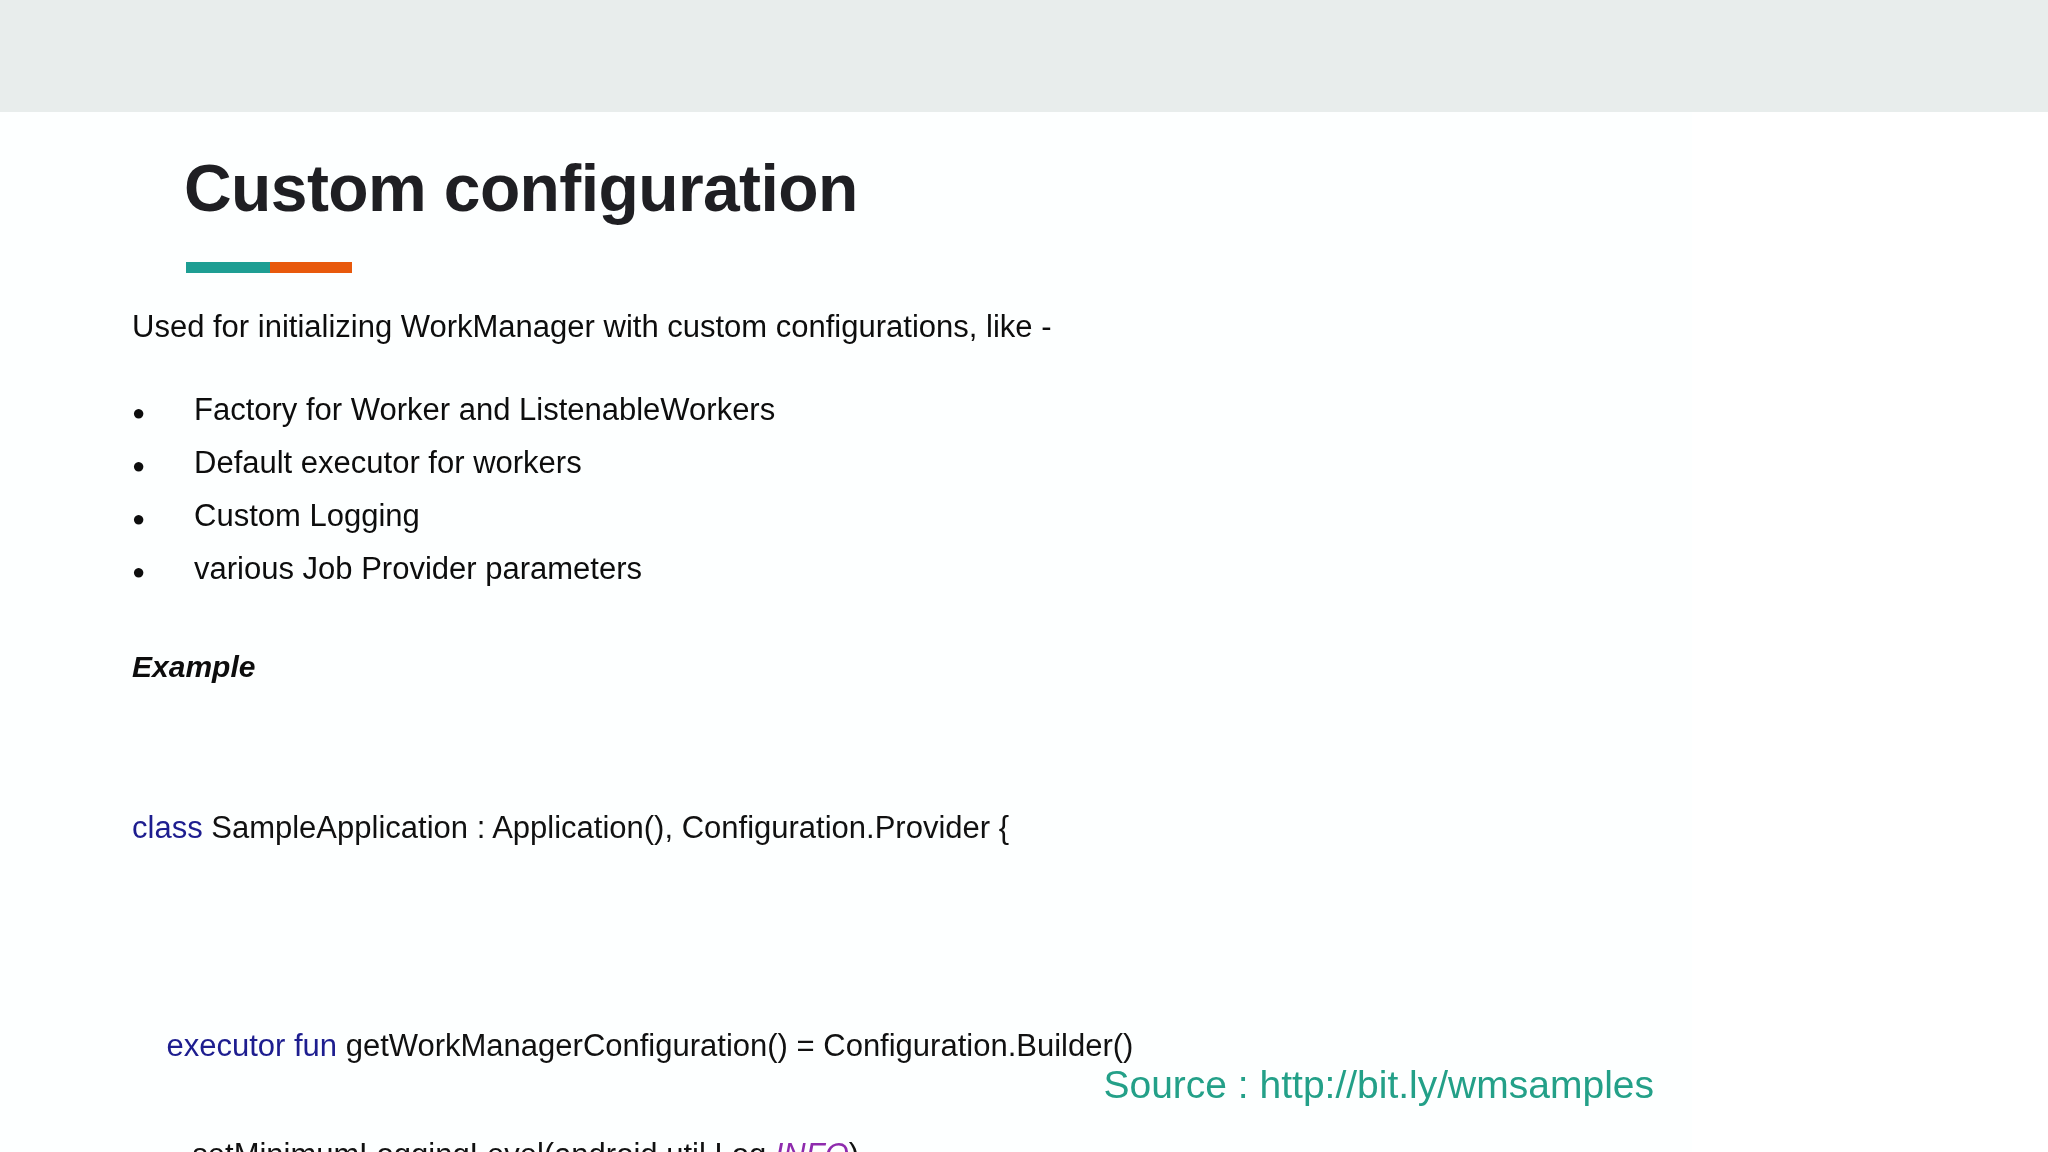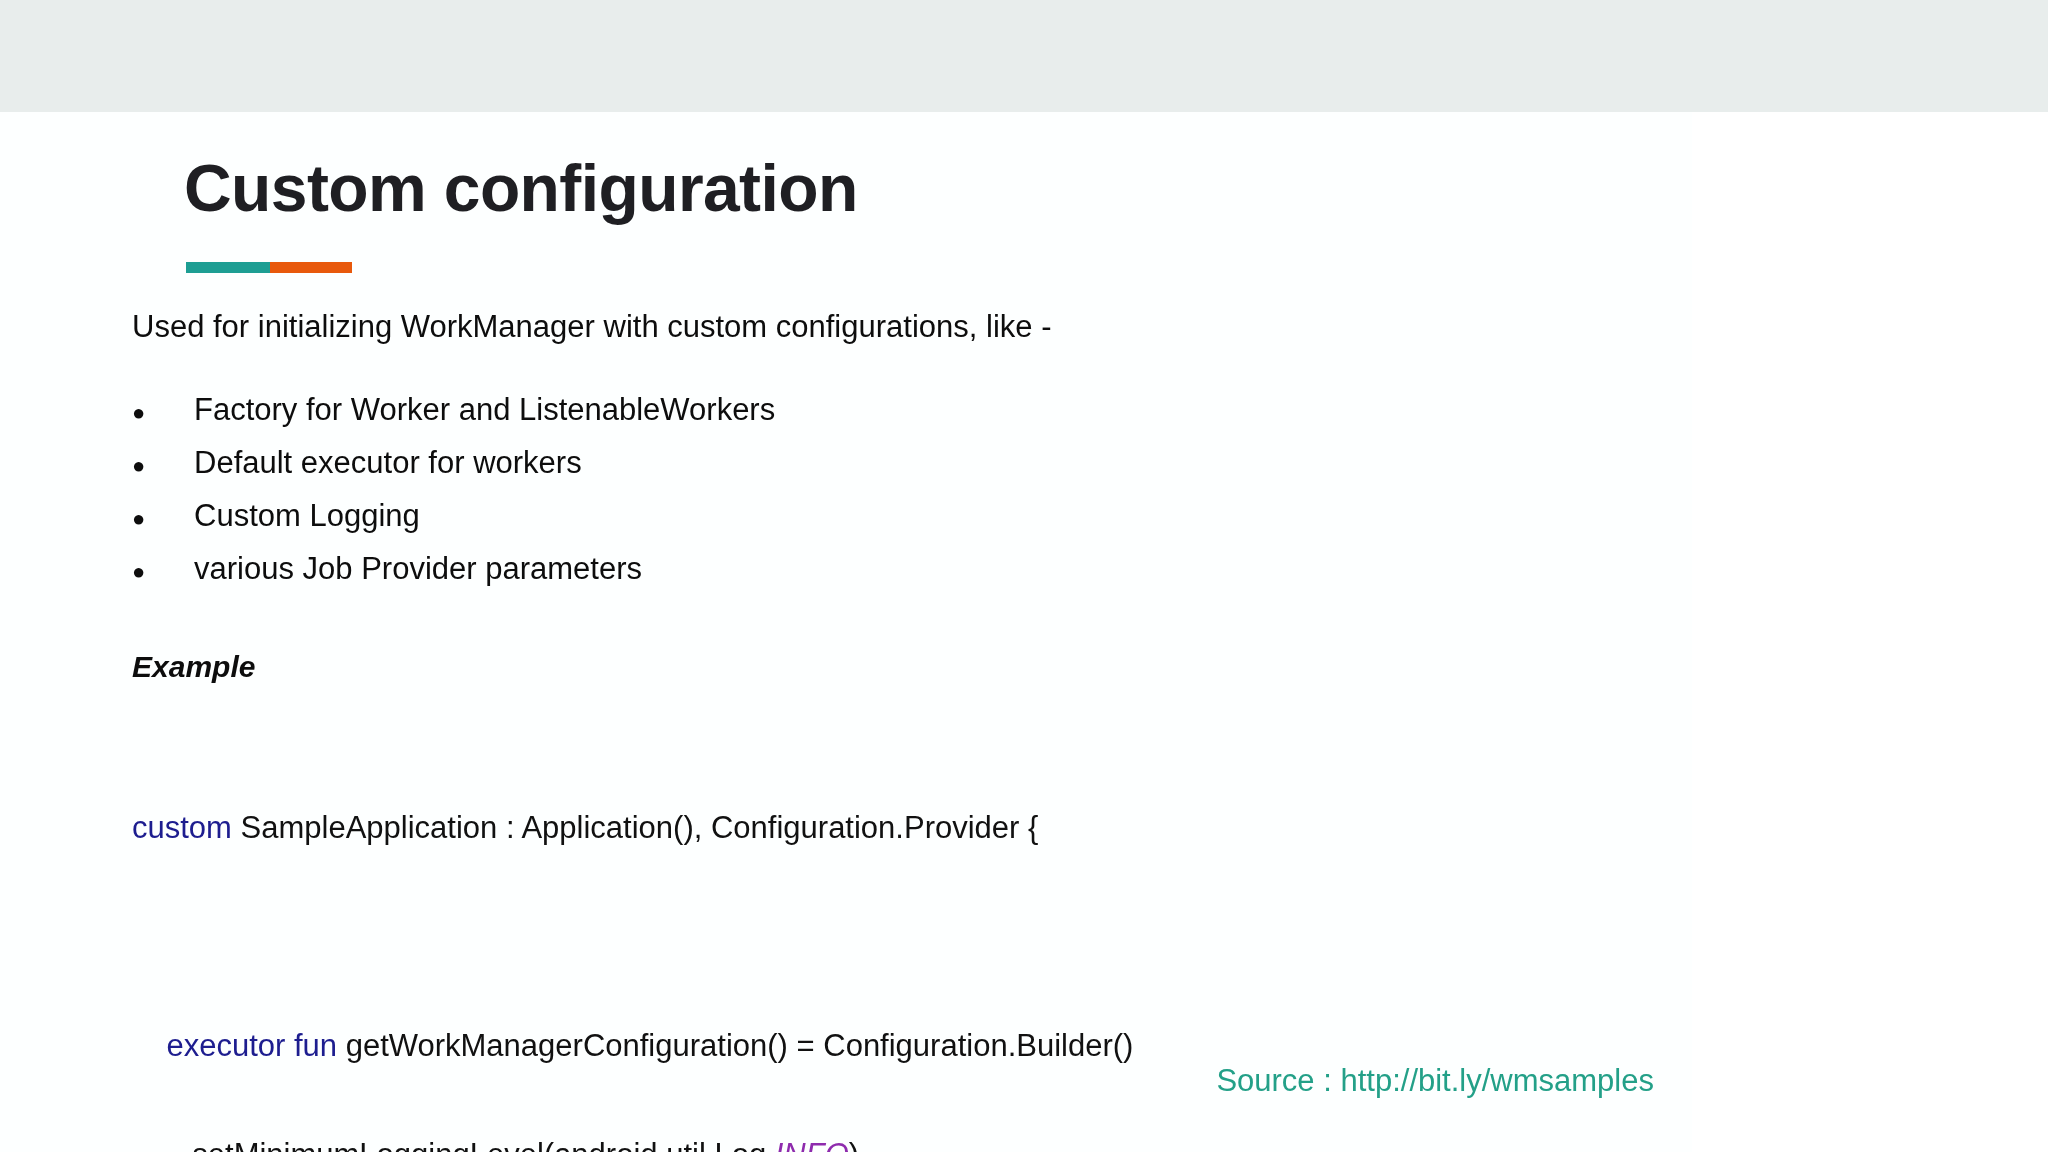--- a/index.html
+++ b/index.html
@@ -122,21 +122,21 @@
   #code .line { height: 47px; white-space: pre; }
   #code .line.gap { height: 47px; }
   #code .kw { color: #1d1d8f; }
   #code .const { color: #8e2bad; font-style: italic; }
 
   
   #source {
     position: absolute;
     right: 38px;
     top: 1063px;
-    font-size: 31px;
+    font-size: 39px;
     color: #23a088;
     white-space: nowrap;
   }
 </style>
 </head>
 <body>
 
 <div id="slide">
 
   <div id="top-band"></div>
@@ -165,21 +165,21 @@
     </li>
     <li>
       <span class="dot">●</span>
       <span class="btxt">various Job Provider parameters</span>
     </li>
   </ul>
 
   <div id="example-heading">Example</div>
 
   <div id="code">
-    <div class="line"><span class="kw">custom</span><span> SampleApplication : Application(), Configuration.Provider {</span></div>
+    <div class="line"><span class="kw">class</span><span> SampleApplication : Application(), Configuration.Provider {</span></div>
     <div class="line gap"></div>
     <div class="line"><span>    </span><span class="kw">executor fun</span><span> getWorkManagerConfiguration() = Configuration.Builder()</span></div>
     <div class="line"><span>      .setMinimumLoggingLevel(android.util.Log.</span><span class="const">INFO</span><span>)</span></div>
     
     
     
     
   </div>
 
   <div id="source">Source : http://bit.ly/wmsamples</div>

